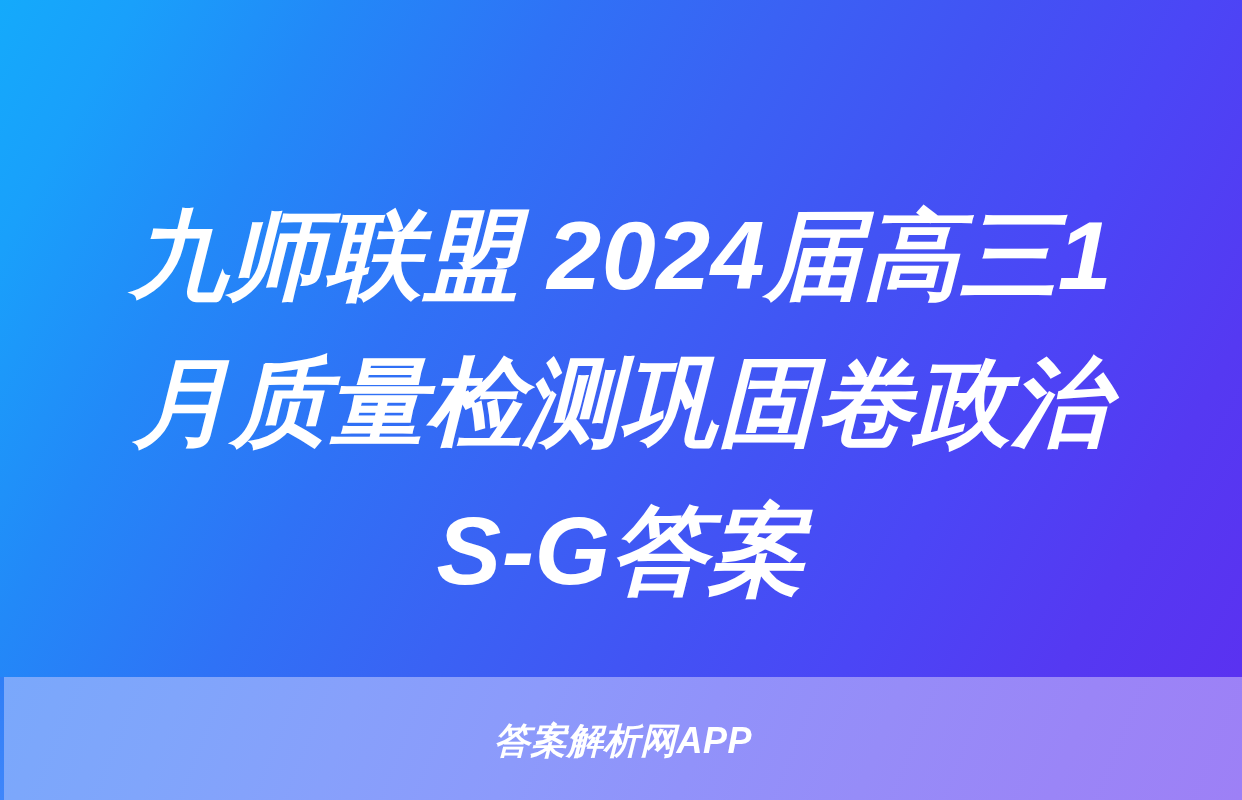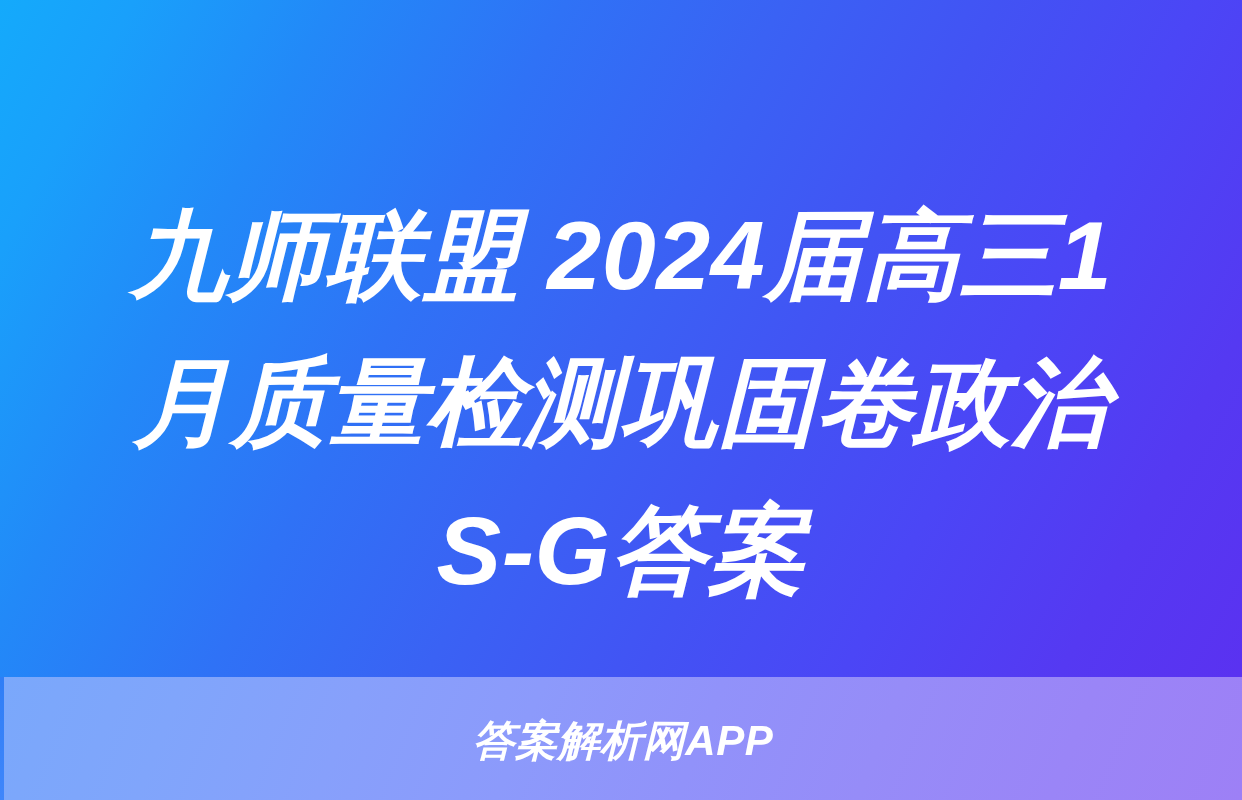--- a/index.html
+++ b/index.html
@@ -84,21 +84,21 @@
     word-break: break-all;
   }
 
   #title-text {
     display: block;
   }
 
   
   #footer-wordmark {
     color: #ffffff;
-    font-size: 42px;
+    font-size: 36px;
     font-weight: 700;
     font-style: italic;
     letter-spacing: 0.5px;
     line-height: 1;
     white-space: nowrap;
     transform: translateY(2px);
   }
 </style>
 </head>
 <body>

